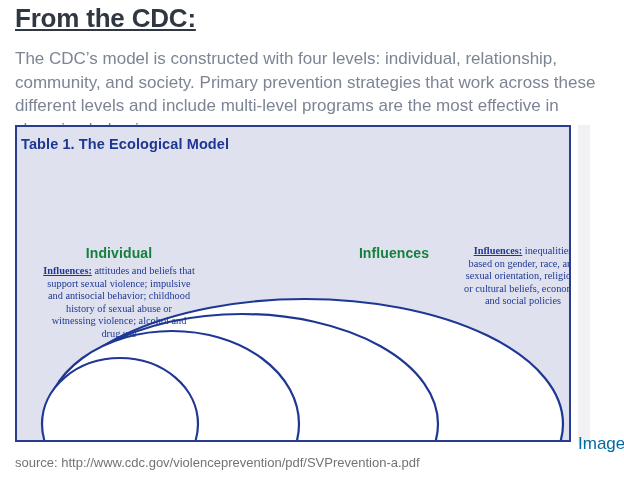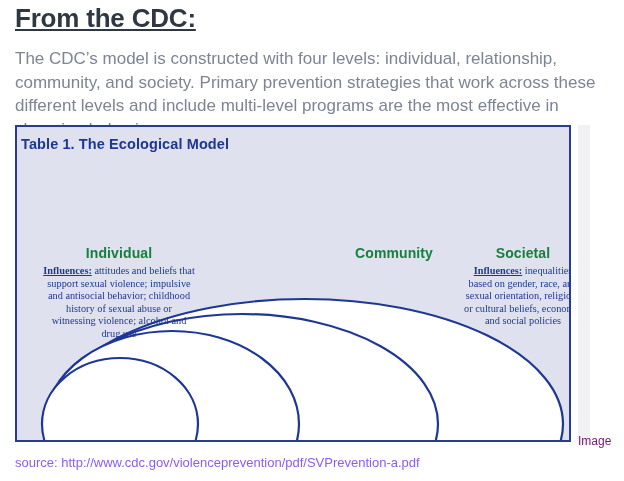--- a/index.html
+++ b/index.html
@@ -120,31 +120,31 @@
   #col-individual   { left: 26px;  top: 118px; width: 152px; }
   #col-relationship { left: 180px; top: 118px; width: 130px; }
   #col-community    { left: 307px; top: 118px; width: 140px; }
   #col-societal     { left: 447px; top: 118px; width: 118px; }
 
   
   #image-label {
     position: absolute;
     left: 578px;
     top: 434px;
-    font-size: 12px;
-    color: #701a75;
+    font-size: 17px;
+    color: #0369a1;
   }
 
   
   #source-line {
     position: absolute;
     left: 15px;
     top: 455px;
     font-size: 13px;
-    color: #8b5cf6;
+    color: #737373;
     white-space: nowrap;
   }
 </style>
 </head>
 <body>
 
 <div id="page-heading">From the CDC:</div>
 
 <div id="intro-paragraph">The CDC’s model is constructed with four levels: individual, relationship, community, and society. Primary prevention strategies that work across these different levels and include multi-level programs are the most effective in changing behavior.</div>
 
@@ -170,25 +170,24 @@
     <div class="level-col" id="col-individual">
       <div class="level-title">Individual</div>
       <div class="level-body">
         <span class="infl-label">Influences:</span>
         <span>attitudes and beliefs that support sexual violence; impulsive and antisocial behavior; childhood history of sexual abuse or witnessing violence; alcohol and drug use</span>
       </div>
     </div>
 
 
     <div class="level-col" id="col-community">
-      <div class="level-title">Community</div>
+      <div class="level-title">Influences</div>
     </div>
 
     <div class="level-col" id="col-societal">
-      <div class="level-title">Societal</div>
       <div class="level-body">
         <span class="infl-label">Influences:</span>
         <span>inequalities based on gender, race, and sexual orientation, religious or cultural beliefs, economic and social policies</span>
       </div>
     </div>
 
   </div>
 </div>
 
 <div id="image-label">Image</div>

